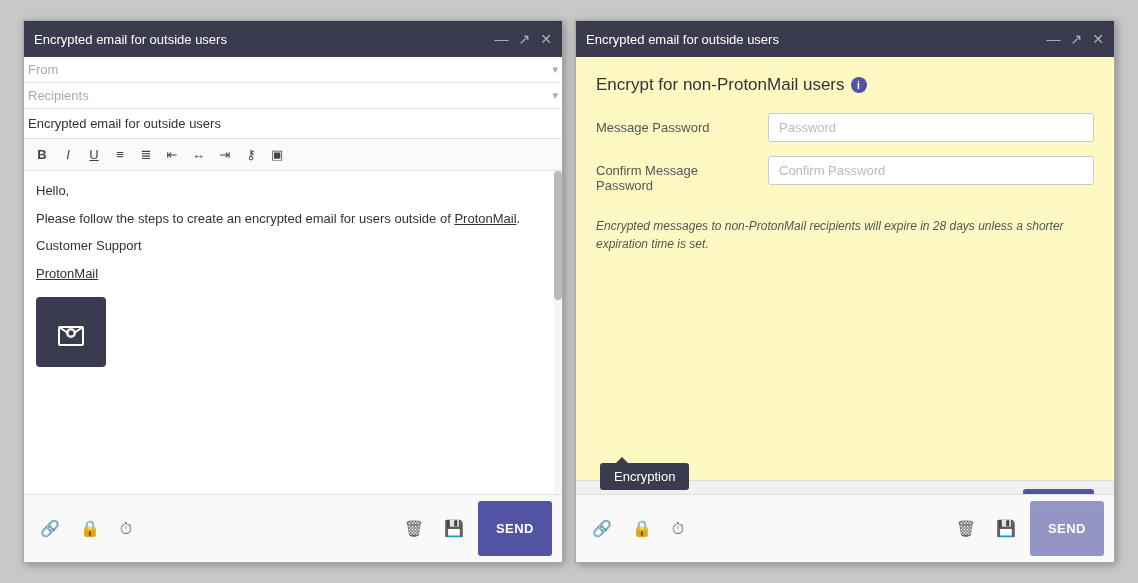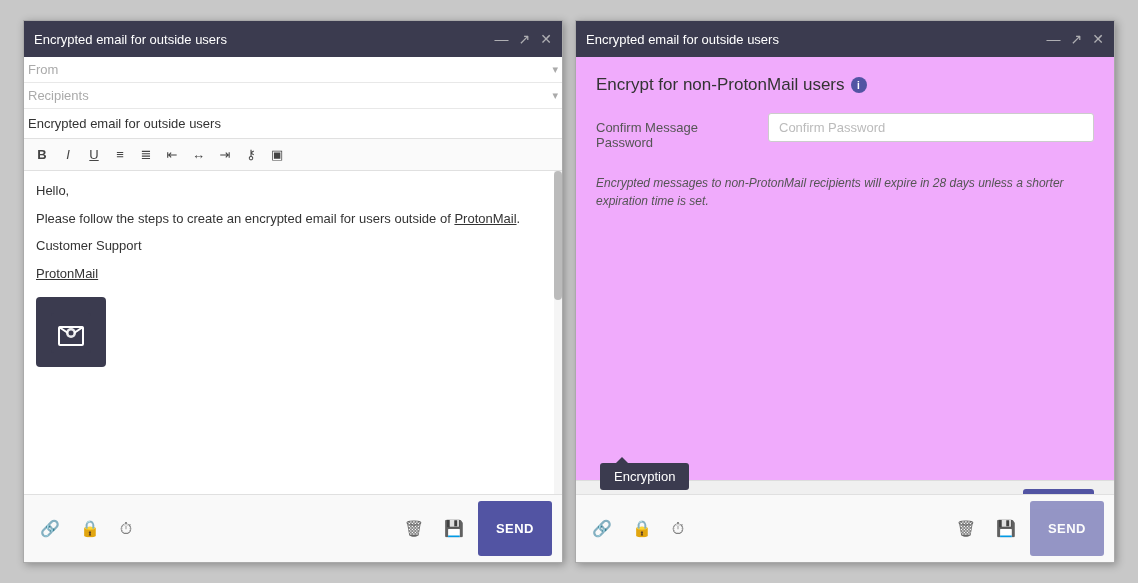--- a/index.html
+++ b/index.html
@@ -187,21 +187,21 @@
     
     .window-right {
       position: relative;
     }
     .encrypt-overlay {
       position: absolute;
       top: 36px;
       left: 0;
       right: 0;
       bottom: 36px;
-      background: #f0abfc;
+      background: #fef9c3;
       z-index: 10;
       padding: 18px 20px;
       overflow-y: auto;
     }
     .encrypt-title {
       font-size: 17px;
       color: #333;
       margin-bottom: 18px;
       display: flex;
       align-items: center;
@@ -409,20 +409,24 @@
     <div class="editor-body-right">
       <p style="color:#ddd;">From</p>
     </div>
 
     <div class="encrypt-overlay">
       <div class="encrypt-title">
         <span>Encrypt for non-ProtonMail users</span>
         <span class="info-icon">i</span>
       </div>
 
+      <div class="form-row">
+        <label class="form-label">Message Password</label>
+        <input class="form-input" type="password" placeholder="Password" style="">
+      </div>
 
       <div class="form-row">
         <label class="form-label">Confirm Message Password</label>
         <input class="form-input" type="password" placeholder="Confirm Password" style="">
       </div>
 
 
       <p class="expiry-note">Encrypted messages to non-ProtonMail recipients will expire in 28 days unless a shorter expiration time is set.</p>
     </div>
 

